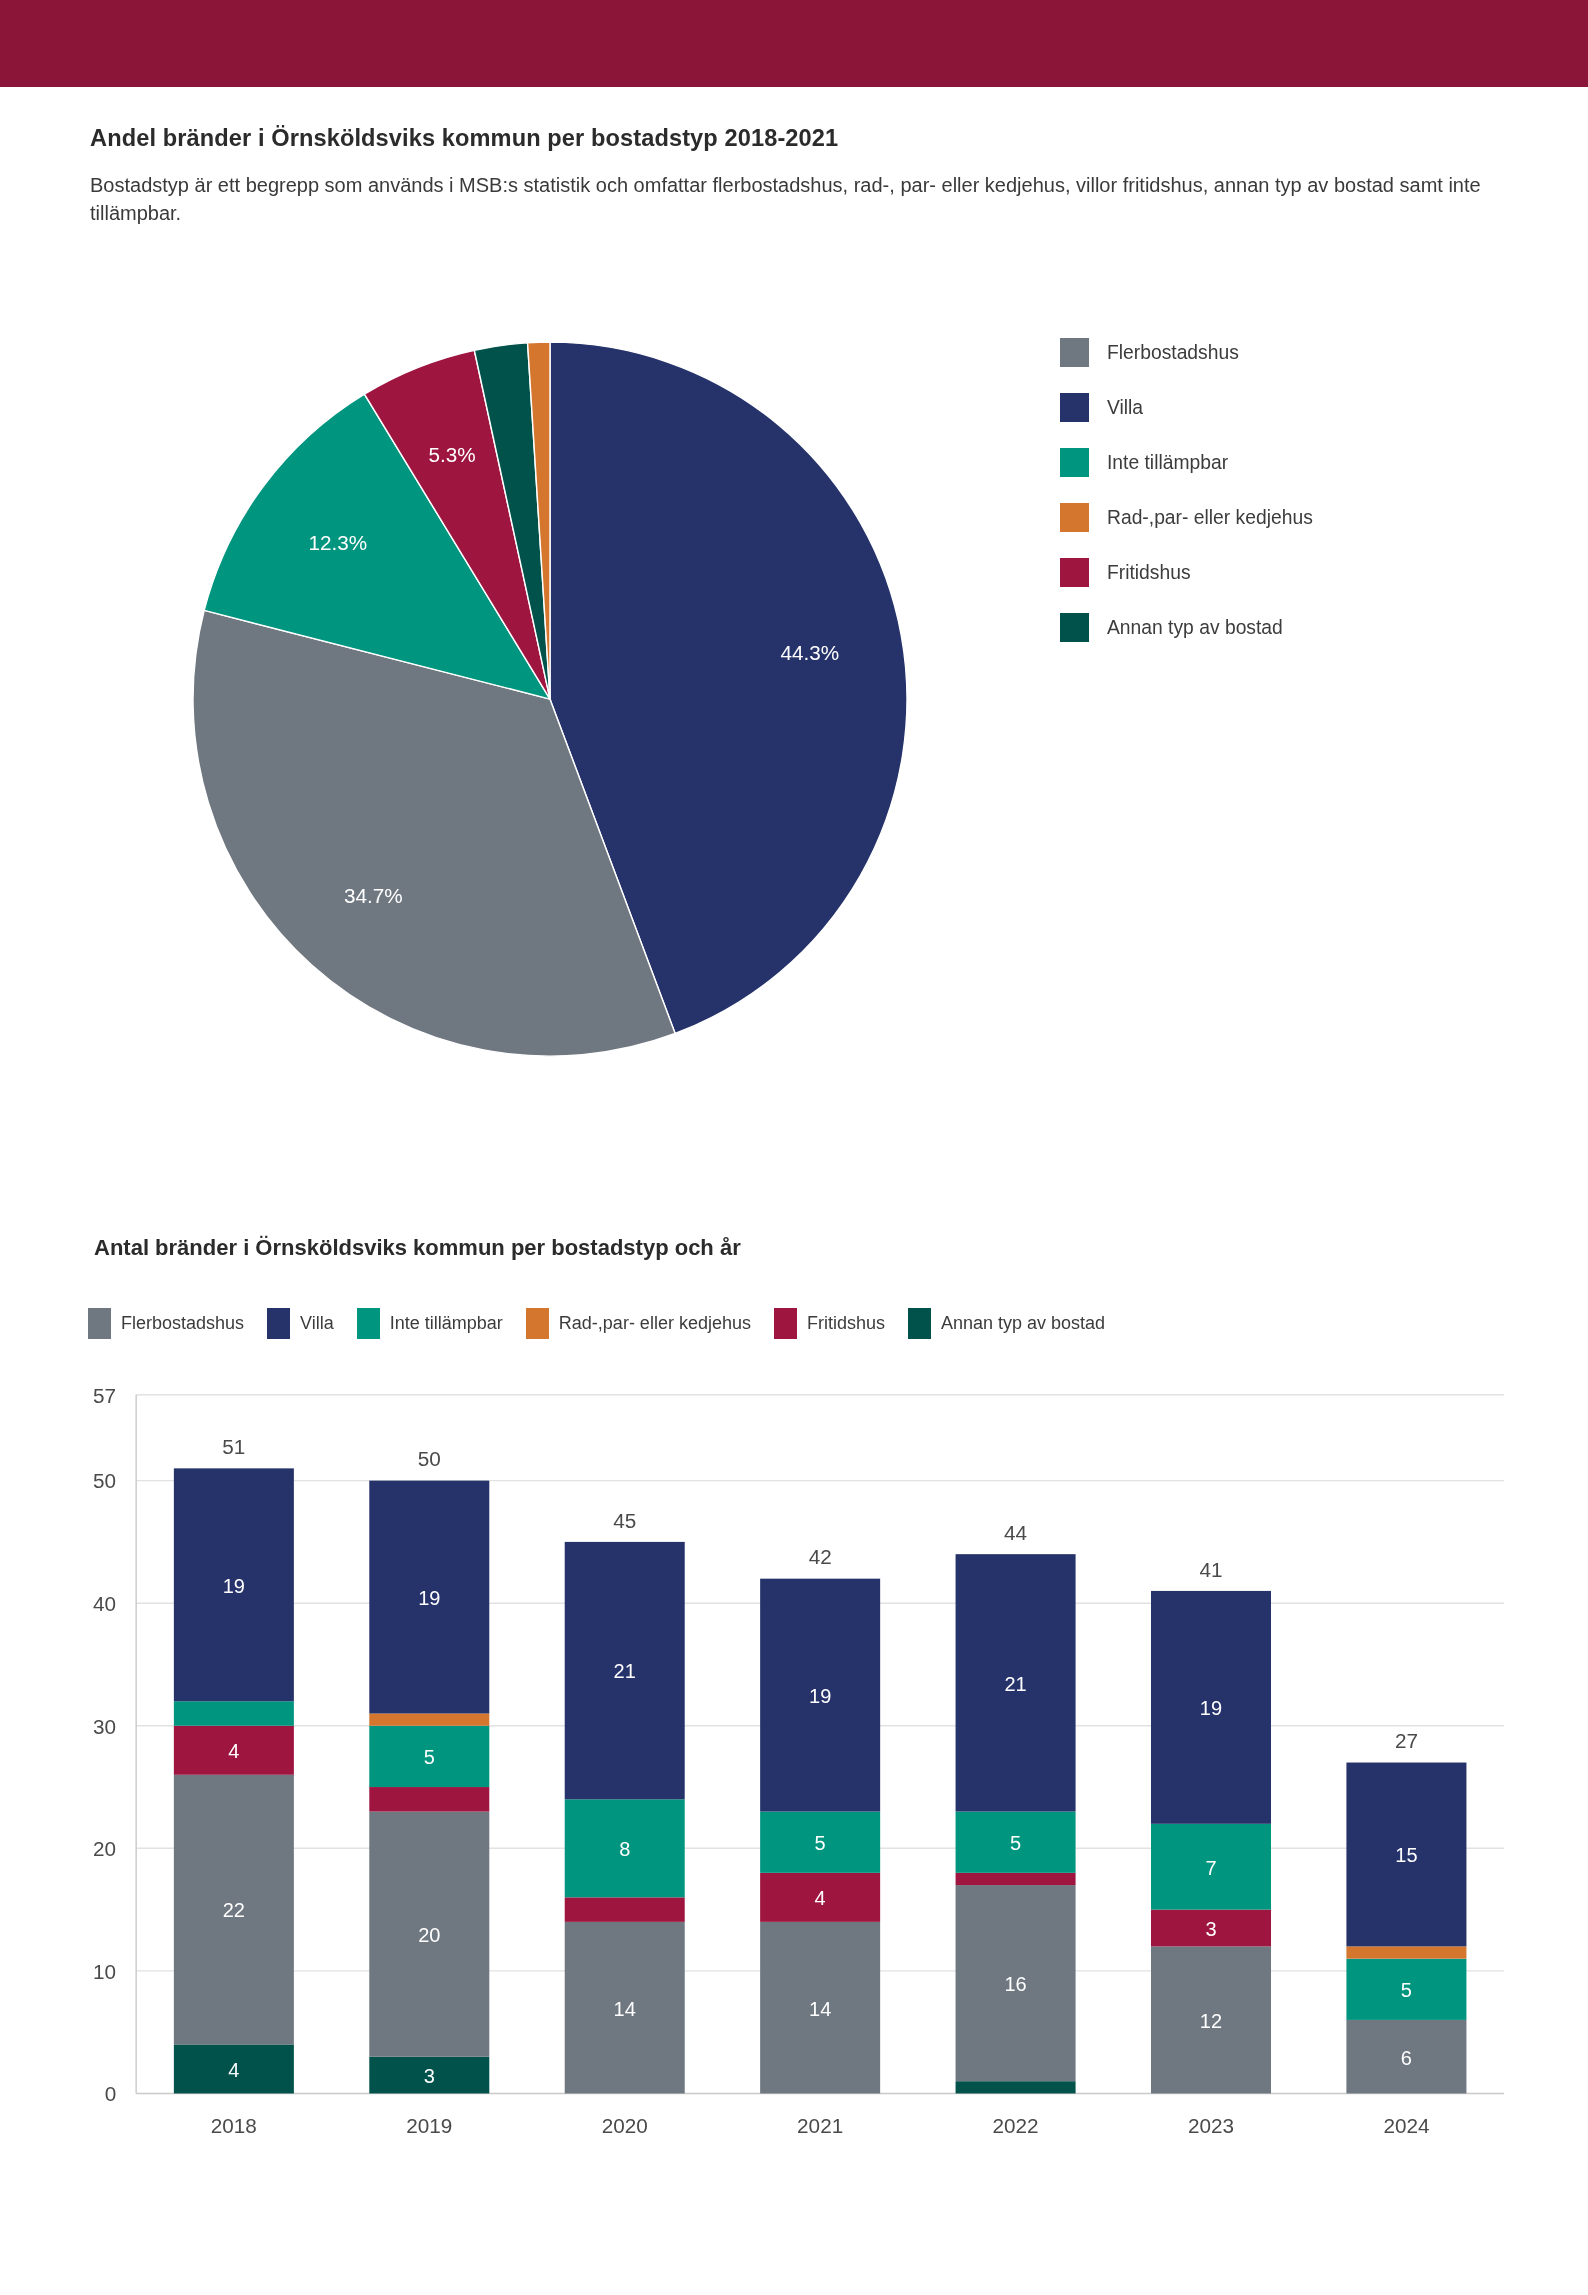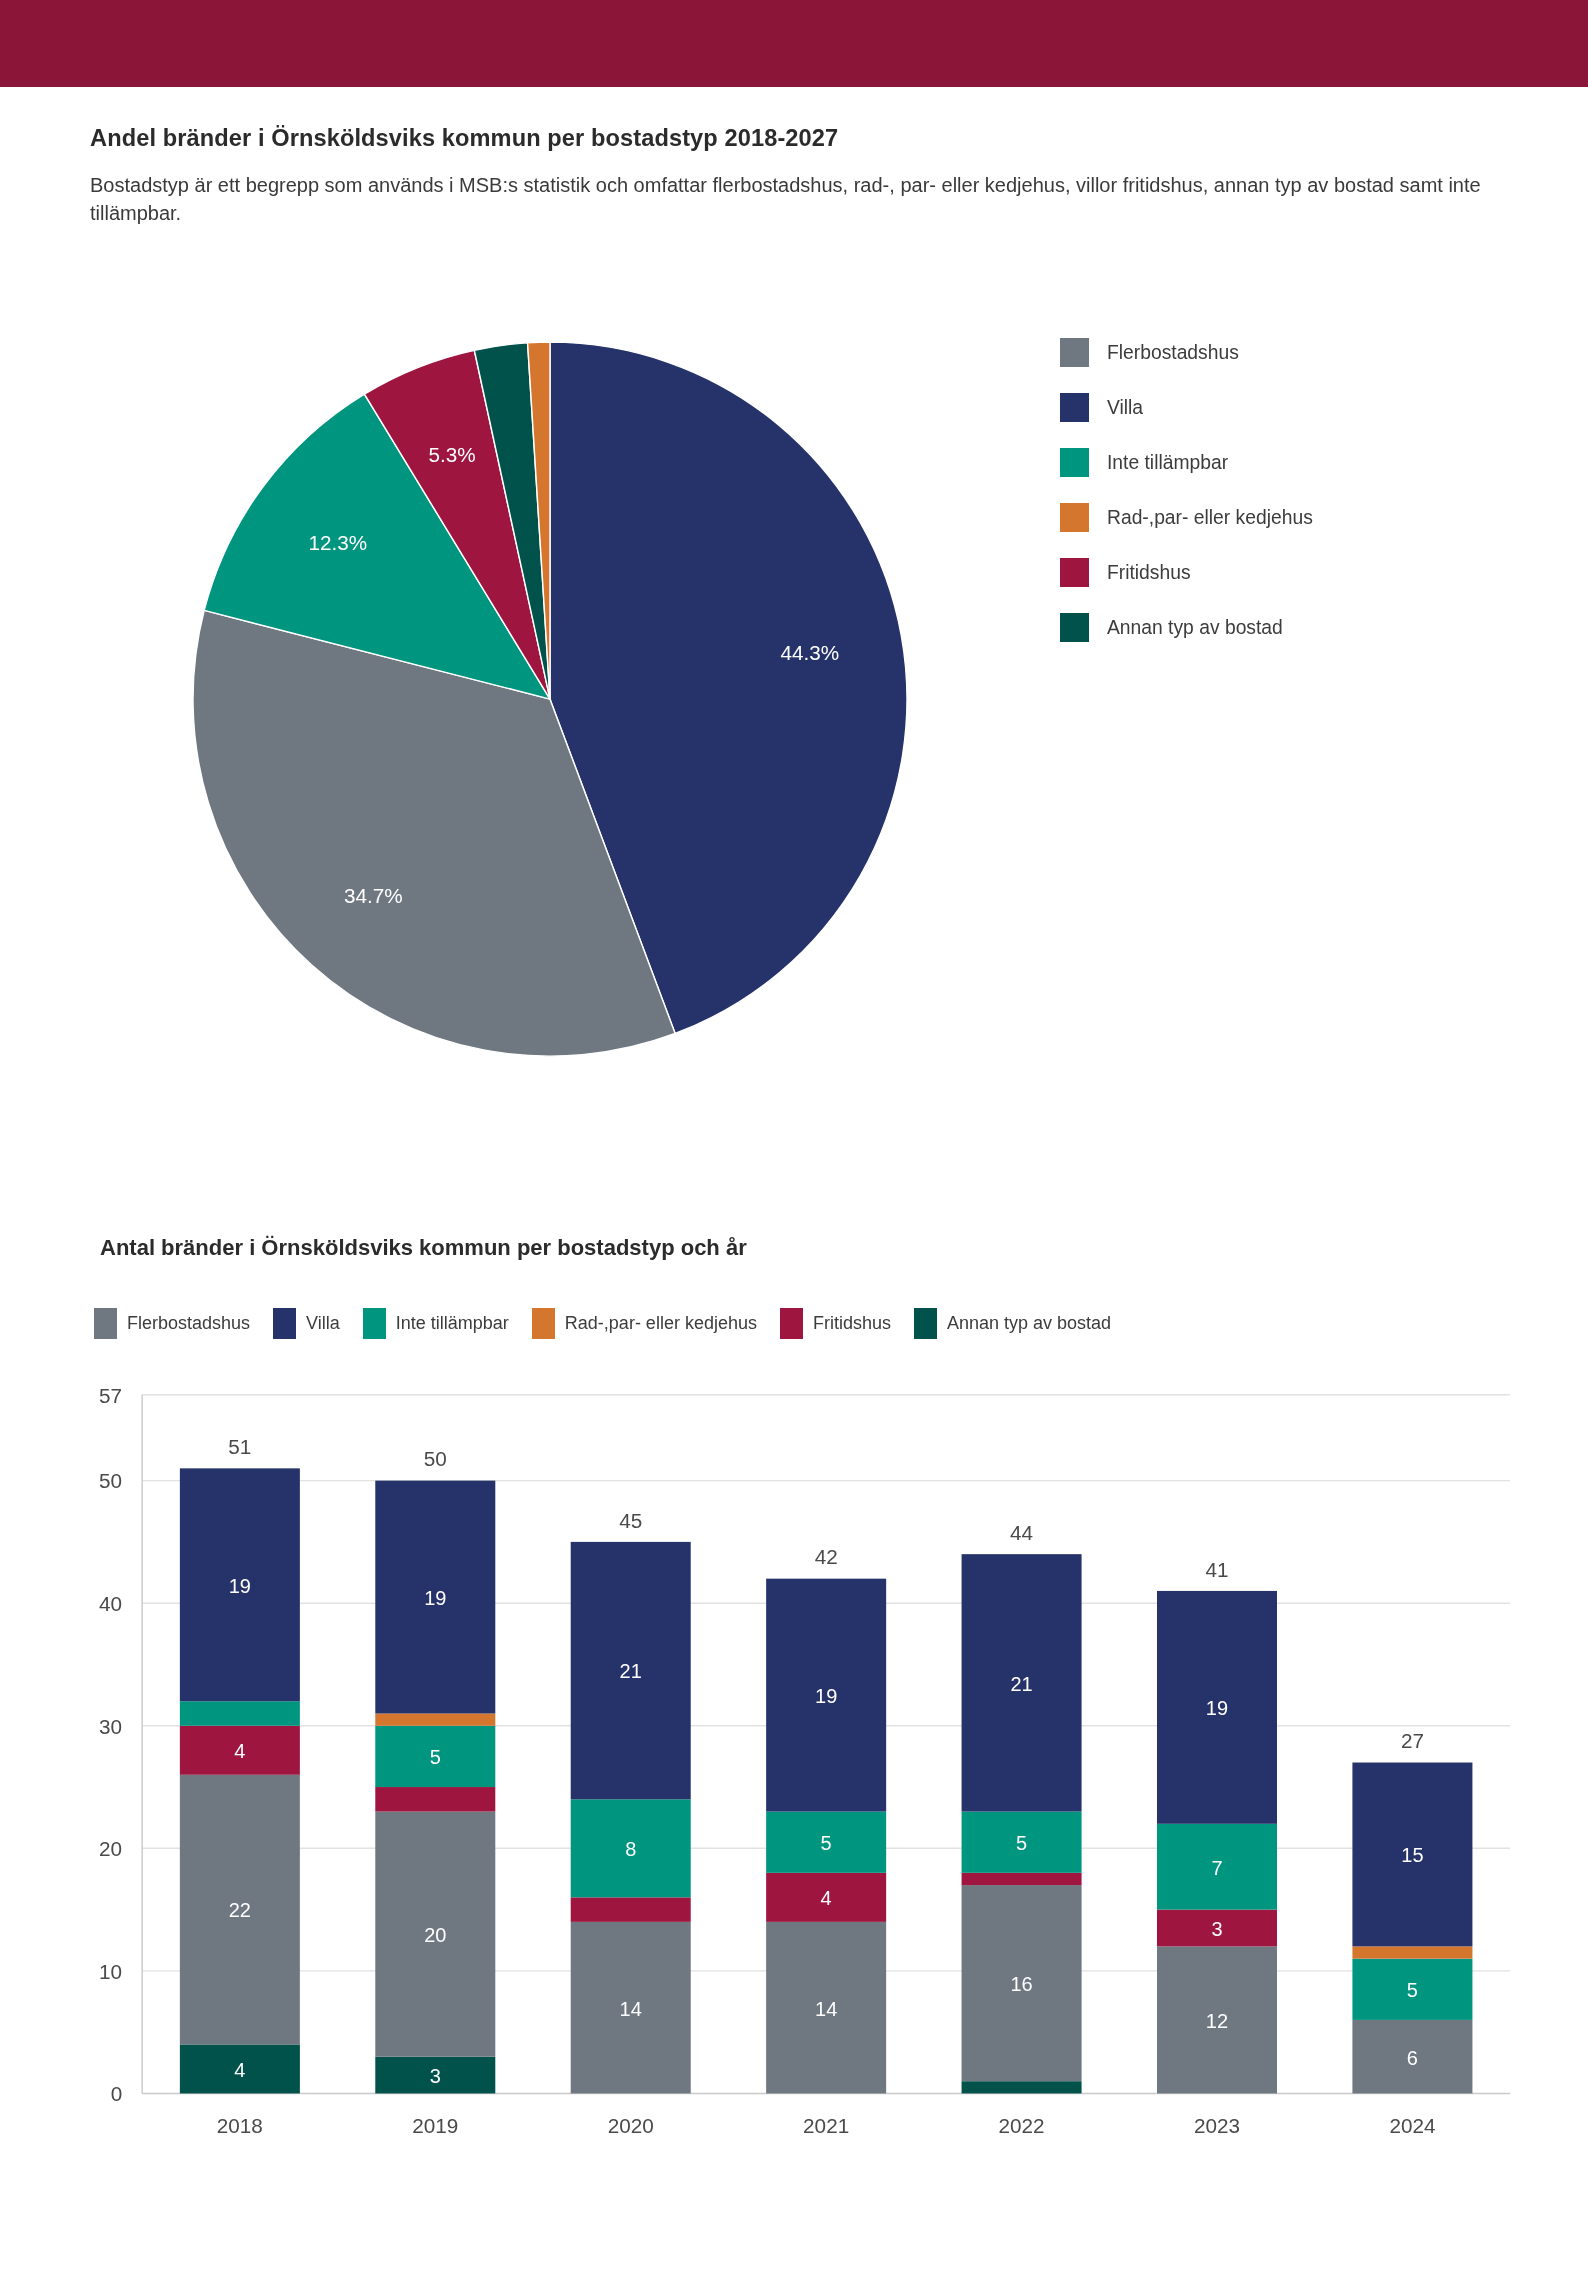--- a/index.html
+++ b/index.html
@@ -44,21 +44,21 @@
   }
   .legend-swatch {
     width: 29px; height: 29px; flex: 0 0 29px;
   }
   .legend-text {
     margin-left: 18px; font-size: 19.3px; color: #3c3c3c;
     white-space: nowrap;
   }
 
   
-  #bar-section { position: absolute; left: 10px; top: 1215px; width: 1336px; height: 1000px; }
+  #bar-section { position: absolute; left: 4px; top: 1215px; width: 1336px; height: 1000px; }
 
   #bar-title {
     position: absolute; left: 90px; top: 20px;
     font-size: 22px; font-weight: bold; color: #2b2b2b;
     white-space: nowrap;
   }
 
   #bar-legend {
     position: absolute; left: 84px; top: 93px;
     display: flex; align-items: center;
@@ -68,21 +68,21 @@
   .blegend-text { margin-left: 10px; font-size: 18px; color: #3c3c3c; white-space: nowrap; }
 
   #plot-wrap { position: absolute; left: 0; top: 164px; width: 1588px; height: 786px; }
   #plot-svg { position: absolute; left: 0; top: 0; }
 </style>
 </head>
 <body>
 
 <div id="top-banner"></div>
 
-<div id="page-title">Andel bränder i Örnsköldsviks kommun per bostadstyp 2018-2027</div>
+<div id="page-title">Andel bränder i Örnsköldsviks kommun per bostadstyp 2018-2021</div>
 <div id="page-subtitle">Bostadstyp är ett begrepp som används i MSB:s statistik och omfattar flerbostadshus, rad-, par- eller kedjehus, villor fritidshus, annan typ av bostad samt inte tillämpbar.</div>
 
 <div id="pie-section">
   <svg id="pie-svg" width="714" height="722" viewBox="0 0 1000 1010">
       <path d="M 500 508 L 500.00000000000006 8 A 500 500 0 0 1 675.2671600956297 976.2749433740961 Z" fill="#26336b" stroke="#ffffff" stroke-width="2"></path>
       <path d="M 500 508 L 675.2671600956297 976.2749433740961 A 500 500 0 0 1 15.708419435684391 383.6550564175727 Z" fill="#6f7780" stroke="#ffffff" stroke-width="2"></path>
       <path d="M 500 508 L 15.708419435684391 383.6550564175727 A 500 500 0 0 1 240.09132868964525 80.86128415035239 Z" fill="#00957f" stroke="#ffffff" stroke-width="2"></path>
       <path d="M 500 508 L 240.09132868964525 80.86128415035239 A 500 500 0 0 1 393.9964450389726 19.365938215903327 Z" fill="#9e1540" stroke="#ffffff" stroke-width="2"></path>
       <path d="M 500 508 L 393.9964450389726 19.365938215903327 A 500 500 0 0 1 468.6047402353434 8.986635785864223 Z" fill="#00524a" stroke="#ffffff" stroke-width="2"></path>
       <path d="M 500 508 L 468.6047402353434 8.986635785864223 A 500 500 0 0 1 499.9999999999999 8 Z" fill="#d4762e" stroke="#ffffff" stroke-width="2"></path>

